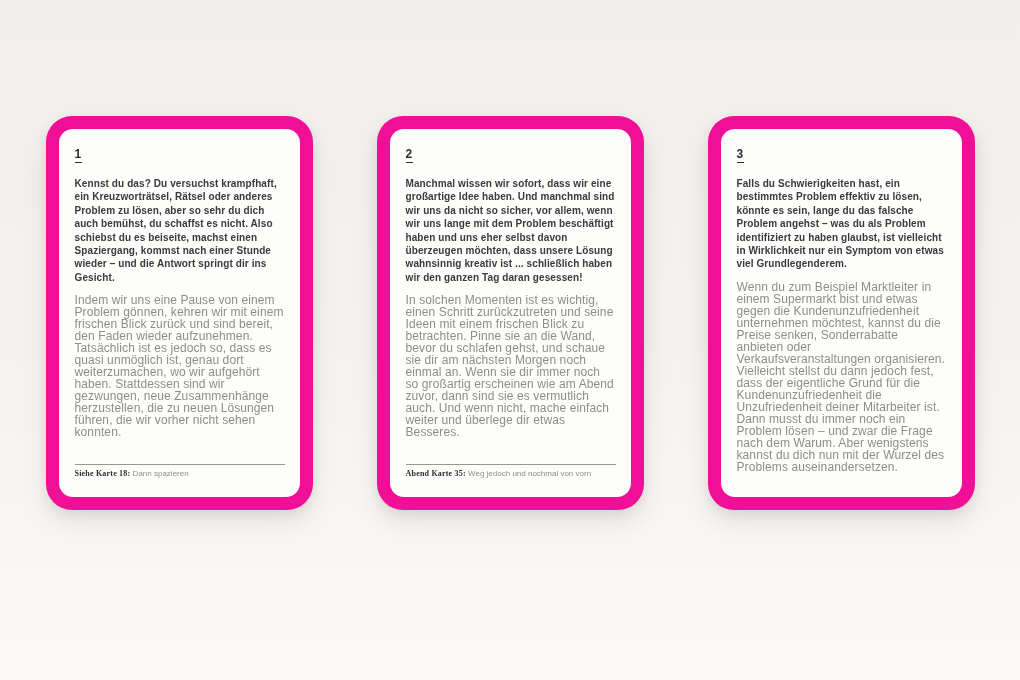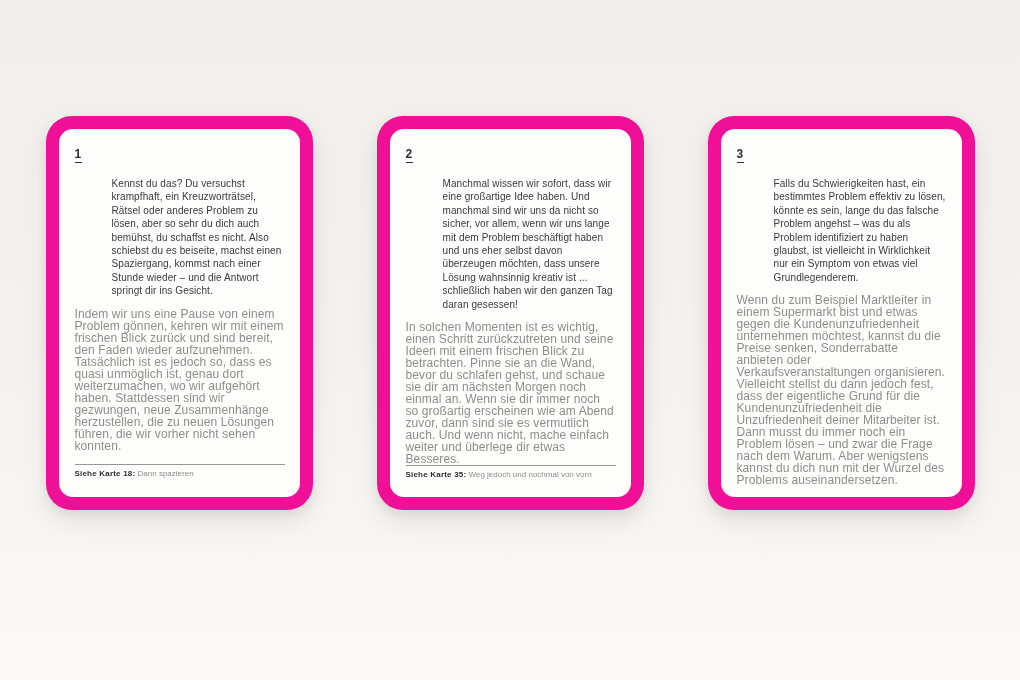--- a/index.html
+++ b/index.html
@@ -55,24 +55,23 @@
   }
   .card-number .num {
     display: inline-block;
     border-bottom: 1.5px solid #2e2e2e;
     padding: 0 1px 2px 0;
   }
   .card-lead {
     margin-top: 14px;
     font-size: 10px;
     line-height: 13.4px;
-    font-weight: normal;
+    font-weight: bold;
     letter-spacing: 0.1px;
     color: #3a3a3a;
-    margin-left: 37px;
   }
   .card-body {
     margin-top: 10px;
     font-size: 12px;
     line-height: 12px;
     font-weight: normal;
     letter-spacing: 0.1px;
     color: #8f8d8b;
   }
   .card-footer {
@@ -84,20 +83,21 @@
   }
   .footer-line {
     font-size: 8px;
     line-height: 10px;
     color: #8f8d8b;
   }
   .footer-line .ref {
     font-weight: bold;
     color: #2e2e2e;
     letter-spacing: 0.2px;
+    font-family: Liberation Serif, serif;
   }
 </style>
 </head>
 <body>
 
 <div class="stage">
   <div class="cards-row">
 
     <div class="card">
       <div class="card-face">
@@ -119,21 +119,21 @@
     <div class="card">
       <div class="card-face">
         <div class="card-number">
           <span class="num">2</span>
         </div>
         <div class="card-lead">Manchmal wissen wir sofort, dass wir eine großartige Idee haben. Und manchmal sind wir uns da nicht so sicher, vor allem, wenn wir uns lange mit dem Problem beschäftigt haben und uns eher selbst davon überzeugen möchten, dass unsere Lösung wahnsinnig kreativ ist ... schließlich haben wir den ganzen Tag daran gesessen!</div>
         <div class="card-body">In solchen Momenten ist es wichtig, einen Schritt zurückzutreten und seine Ideen mit einem frischen Blick zu betrachten. Pinne sie an die Wand, bevor du schlafen gehst, und schaue sie dir am nächsten Morgen noch einmal an. Wenn sie dir immer noch so großartig erscheinen wie am Abend zuvor, dann sind sie es vermutlich auch. Und wenn nicht, mache einfach weiter und überlege dir etwas Besseres.</div>
         <div class="card-footer">
           <div class="footer-divider"></div>
           <div class="footer-line">
-            <span class="ref">Siehe Karte 35:</span>
+            <span class="ref">Abend Karte 35:</span>
             <span class="hint">Weg jedoch und nochmal von vorn</span>
           </div>
         </div>
       </div>
     </div>
 
     <div class="card">
       <div class="card-face">
         <div class="card-number">
           <span class="num">3</span>

